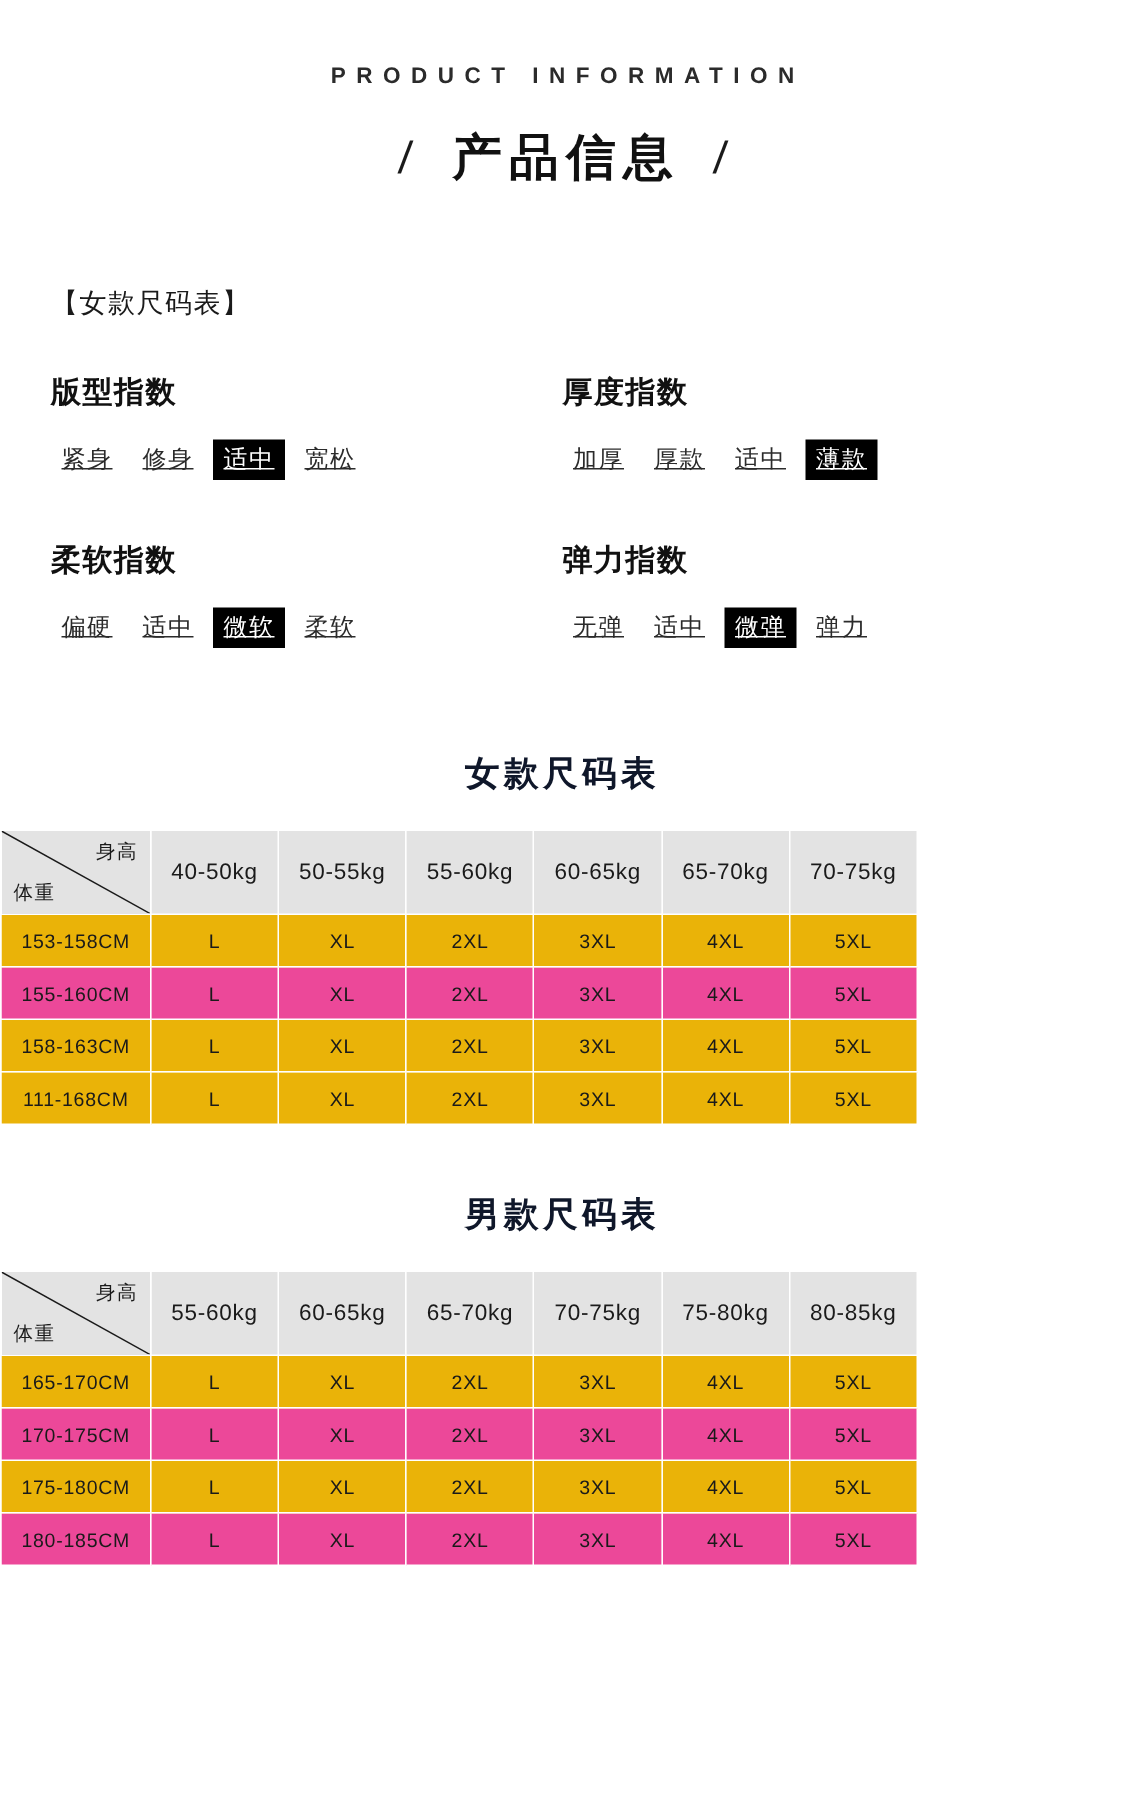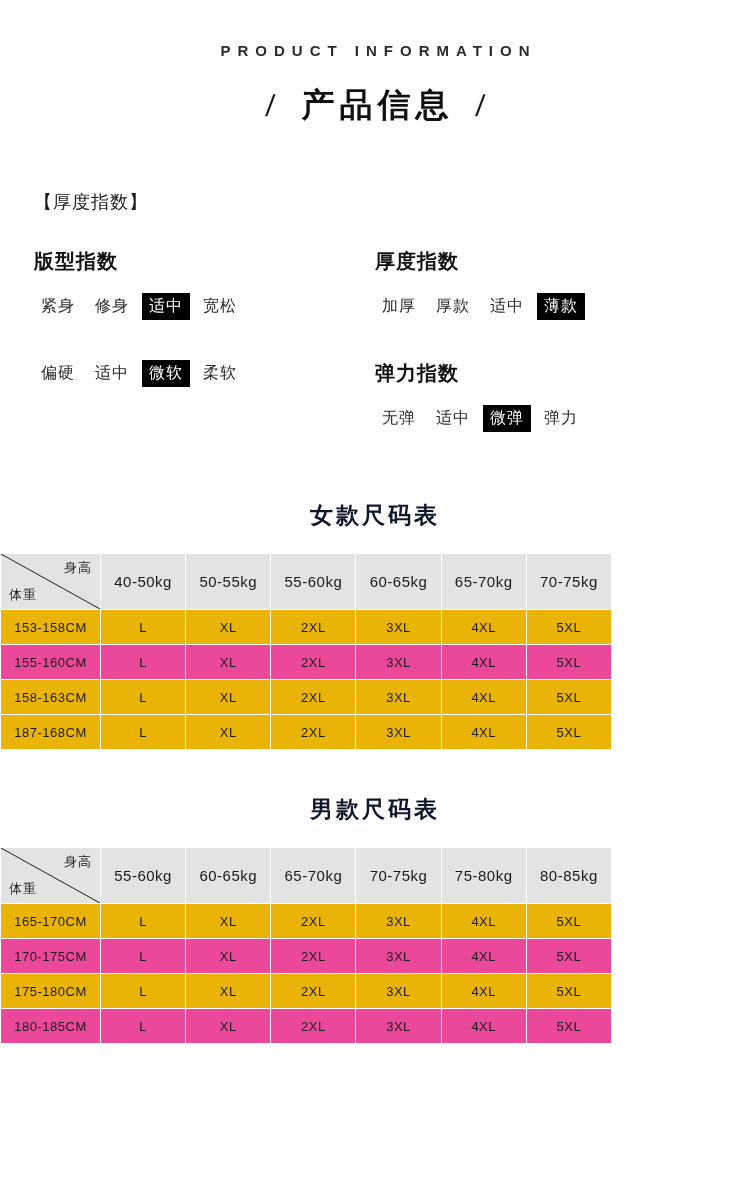--- a/index.html
+++ b/index.html
@@ -77,20 +77,21 @@
     display: flex;
     align-items: center;
     gap: 6px;
     font-size: 16px;
     color: #2b2b2b;
   }
   .opt {
     padding: 3px 7px;
     letter-spacing: 1px;
     white-space: nowrap;
+    text-decoration: underline;
   }
   .opt.active {
     background: #000000;
     color: #ffffff;
   }
 
   
   .table-title {
     text-align: center;
     font-size: 23px;
@@ -171,21 +172,21 @@
 <div class="header">
   <div class="eyebrow">PRODUCT INFORMATION</div>
   <div class="title-row">
     <span class="slash">/</span>
     <span class="main-title">产品信息</span>
     <span class="slash">/</span>
   </div>
 </div>
 
 <div class="index-section">
-  <div class="bracket-title">【厚度指数】</div>
+  <div class="bracket-title">【女款尺码表】</div>
   <div class="index-grid">
 
     <div class="index-block">
       <div class="index-block-label">版型指数</div>
       <div class="options">
         <span class="opt">紧身</span>
         <span class="opt">修身</span>
         <span class="opt active">适中</span>
         <span class="opt">宽松</span>
       </div>
@@ -195,20 +196,21 @@
       <div class="index-block-label">厚度指数</div>
       <div class="options">
         <span class="opt">加厚</span>
         <span class="opt">厚款</span>
         <span class="opt">适中</span>
         <span class="opt active">薄款</span>
       </div>
     </div>
 
     <div class="index-block">
+      <div class="index-block-label">柔软指数</div>
       <div class="options">
         <span class="opt">偏硬</span>
         <span class="opt">适中</span>
         <span class="opt active">微软</span>
         <span class="opt">柔软</span>
       </div>
     </div>
 
     <div class="index-block">
       <div class="index-block-label">弹力指数</div>
@@ -269,21 +271,21 @@
           <td>L</td>
           <td>XL</td>
           <td>2XL</td>
           <td>3XL</td>
           <td>4XL</td>
           <td>5XL</td>
         </tr>
 
 
         <tr class="row-even">
-          <td class="rowhead-cell">187-168CM</td>
+          <td class="rowhead-cell">111-168CM</td>
           <td>L</td>
           <td>XL</td>
           <td>2XL</td>
           <td>3XL</td>
           <td>4XL</td>
           <td>5XL</td>
         </tr>
       </tbody>
     </table>
   </div>

